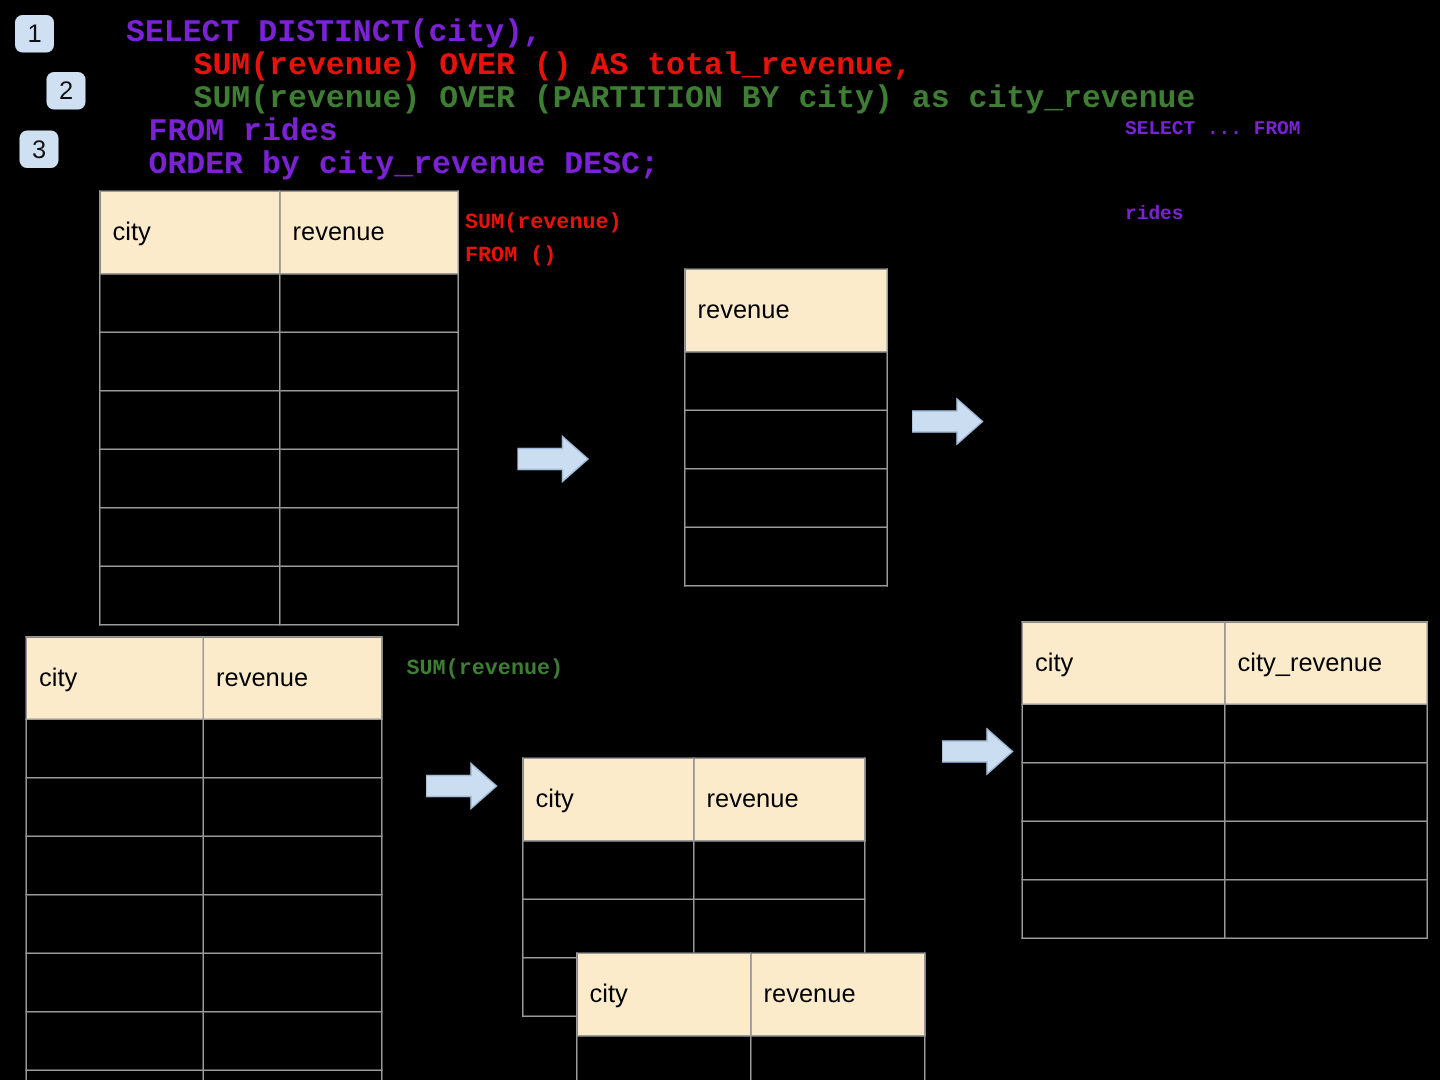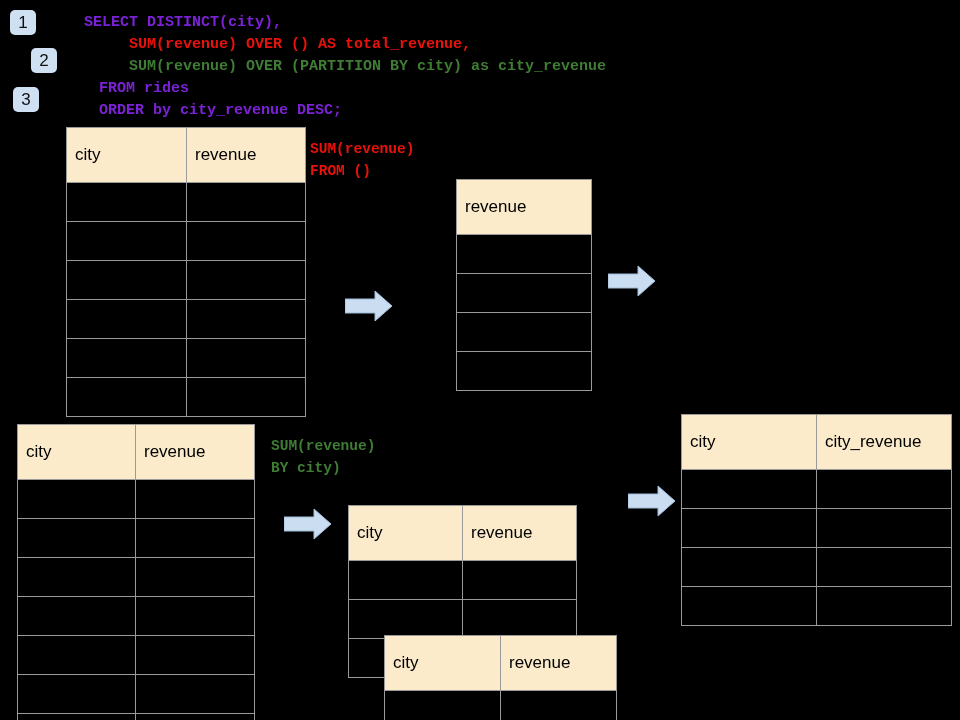--- a/index.html
+++ b/index.html
@@ -28,21 +28,21 @@
     text-align: center;
     width: 26px;
     height: 25px;
   }
 
   
   .sql-block {
     position: absolute;
     font-family: "Liberation Mono", monospace;
     font-weight: bold;
-    font-size: 15px;
+    font-size: 21px;
     line-height: 22px;
     white-space: pre;
     letter-spacing: 0px;
   }
   .sql-line { white-space: pre; }
 
   .sql-side {
     position: absolute;
     font-family: "Liberation Mono", monospace;
     font-weight: bold;
@@ -103,24 +103,28 @@
 <div id="canvas">
 
   <div id="badges-host">
       <div class="badge" style="left: 10px; top: 10px; background: rgb(207, 224, 242);">1</div>
       <div class="badge" style="left: 31px; top: 48px; background: rgb(207, 224, 242);">2</div>
       <div class="badge" style="left: 13px; top: 87px; background: rgb(207, 224, 242);">3</div>
     </div>
 
   <div class="sql-block" id="sql-host" style="left:84px; top:12px;"><div class="sql-line" style="color: rgb(123, 34, 214); padding-left: 0px;">SELECT DISTINCT(city),</div><div class="sql-line" style="color: rgb(232, 18, 11); padding-left: 45px;">SUM(revenue) OVER () AS total_revenue,</div><div class="sql-line" style="color: rgb(63, 125, 53); padding-left: 45px;">SUM(revenue) OVER (PARTITION BY city) as city_revenue</div><div class="sql-line" style="color: rgb(123, 34, 214); padding-left: 15px;">FROM rides</div><div class="sql-line" style="color: rgb(123, 34, 214); padding-left: 15px;">ORDER by city_revenue DESC;</div></div>
 
+  <div class="sql-side" style="left:750px; top:38px;">
+    <div>SELECT ... FROM</div>
+    <div>rides</div>
+  </div>
 
   <div id="annot-host">
       <div class="annot" style="left: 310px; top: 138px; color: rgb(232, 18, 11);"><div>SUM(revenue)</div><div>FROM ()</div></div>
-      <div class="annot" style="left: 271px; top: 435px; color: rgb(63, 125, 53);"><div>SUM(revenue)</div><div>BY city)</div></div>
+      <div class="annot" style="left: 271px; top: 435px; color: rgb(63, 125, 53);"><div>SUM(revenue)</div></div>
     </div>
   <div id="table-host">
       <table class="tbl" style="left: 66px; top: 127px; width: 239px;">
         <thead>
           <tr>
             <th style="width: 120px;">city</th>
             <th style="width: 119px;">revenue</th>
           </tr>
         </thead>
         <tbody>

